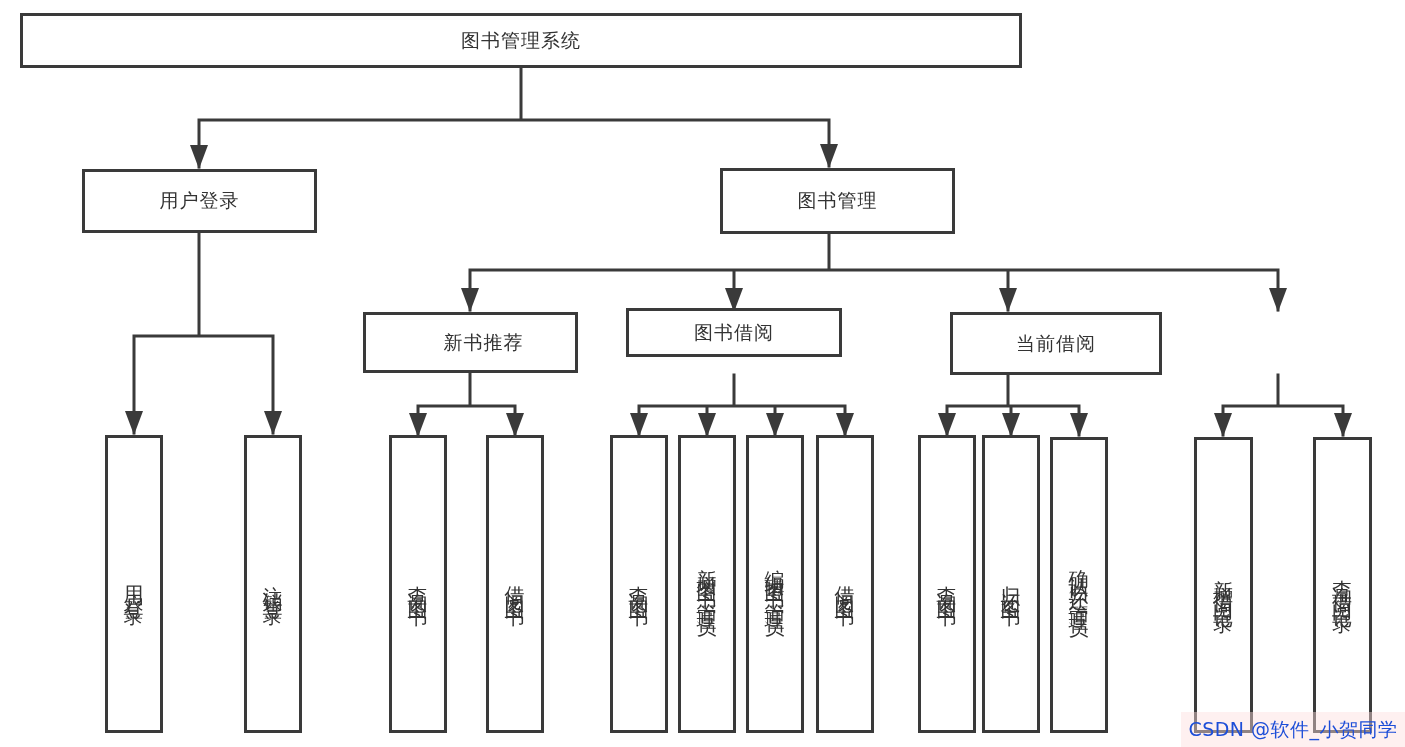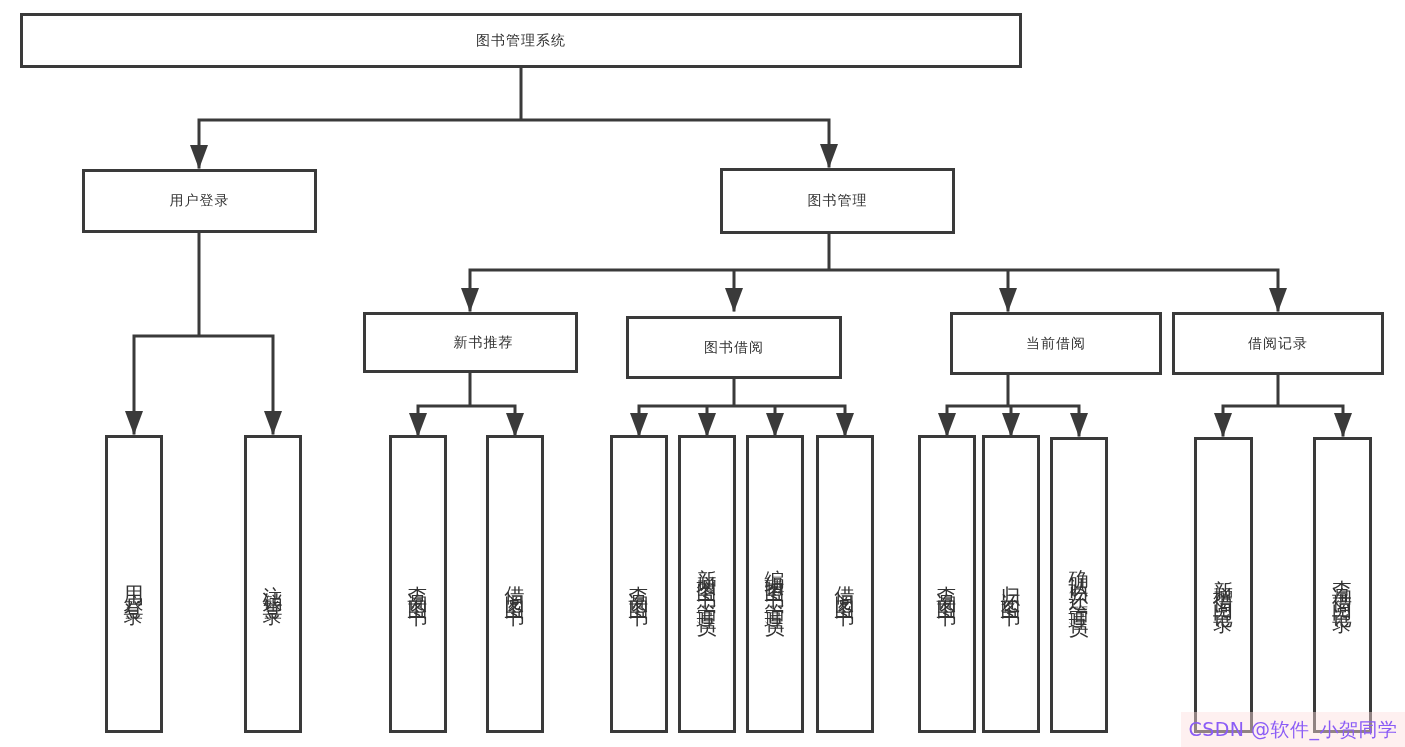--- a/index.html
+++ b/index.html
@@ -23,42 +23,42 @@
   }
   .box {
     position: absolute;
     box-sizing: border-box;
     border: 3px solid #3a3a3a;
     background: #ffffff;
     color: #333333;
     display: flex;
     align-items: center;
     justify-content: center;
-    font-size: 14px;
+    font-size: 19px;
     letter-spacing: 1px;
     white-space: nowrap;
   }
   .vbox {
     writing-mode: vertical-rl;
     text-orientation: mixed;
     font-size: 20px;
     letter-spacing: 7px;
     line-height: 1;
   }
   .watermark {
     position: absolute;
     left: 1181px;
     top: 712px;
     width: 224px;
     height: 35px;
     display: flex;
     align-items: center;
     justify-content: center;
     background: rgba(252, 221, 221, 0.45);
-    color: #8b5cf6;
+    color: #1d4ed8;
     font-size: 19px;
     letter-spacing: 0.5px;
     z-index: 20;
     white-space: nowrap;
   }
 </style>
 </head>
 <body>
 
 <div class="canvas">
@@ -101,23 +101,22 @@
       <polygon points="1334,413 1352,413 1343,437"></polygon>
     </g>
   </svg>
 
   <div class="box" style="left:20px; top:13px; width:1002px; height:55px;">图书管理系统</div>
 
   <div class="box" style="left:82px; top:169px; width:235px; height:64px;">用户登录</div>
   <div class="box" style="left:711px; top:168px; width:235px; height:66px;margin-left:9px;">图书管理</div>
 
   <div class="box" style="left:363px; top:312px; width:215px; height:61px;padding-left:26px;">新书推荐</div>
-  <div class="box" style="left:626px; top:316px; width:216px; height:63px;text-align:center;">图书借阅</div>
+  <div class="box" style="left:626px; top:308px; width:216px; height:49px;text-align:center;">图书借阅</div>
   <div class="box" style="left:902px; top:312px; width:212px; height:63px;margin-left:48px;">当前借阅</div>
-  <div class="box" style="left:1172px; top:312px; width:212px; height:63px;">借阅记录</div>
 
   <div class="box vbox" style="left:105px; top:435px; width:58px; height:298px;">用户登录</div>
   <div class="box vbox" style="left:244px; top:435px; width:58px; height:298px;">注销登录</div>
 
   <div class="box vbox" style="left:389px; top:435px; width:58px; height:298px;">查询图书</div>
   <div class="box vbox" style="left:486px; top:435px; width:58px; height:298px;">借阅图书</div>
 
   <div class="box vbox" style="left:610px; top:435px; width:58px; height:298px;">查询图书</div>
   <div class="box vbox" style="left:678px; top:435px; width:58px; height:298px;">新增图书（管理员）</div>
   <div class="box vbox" style="left:746px; top:435px; width:58px; height:298px;">编辑图书（管理员）</div>

